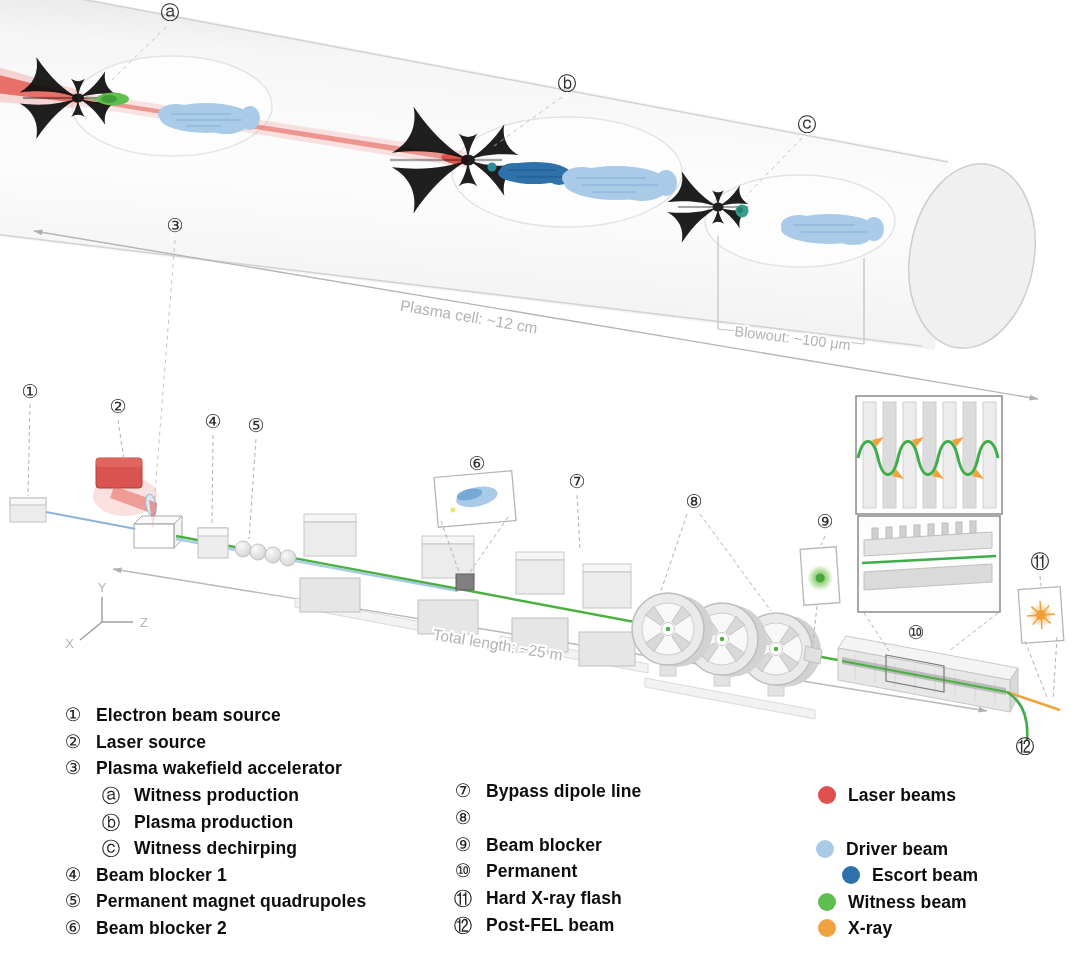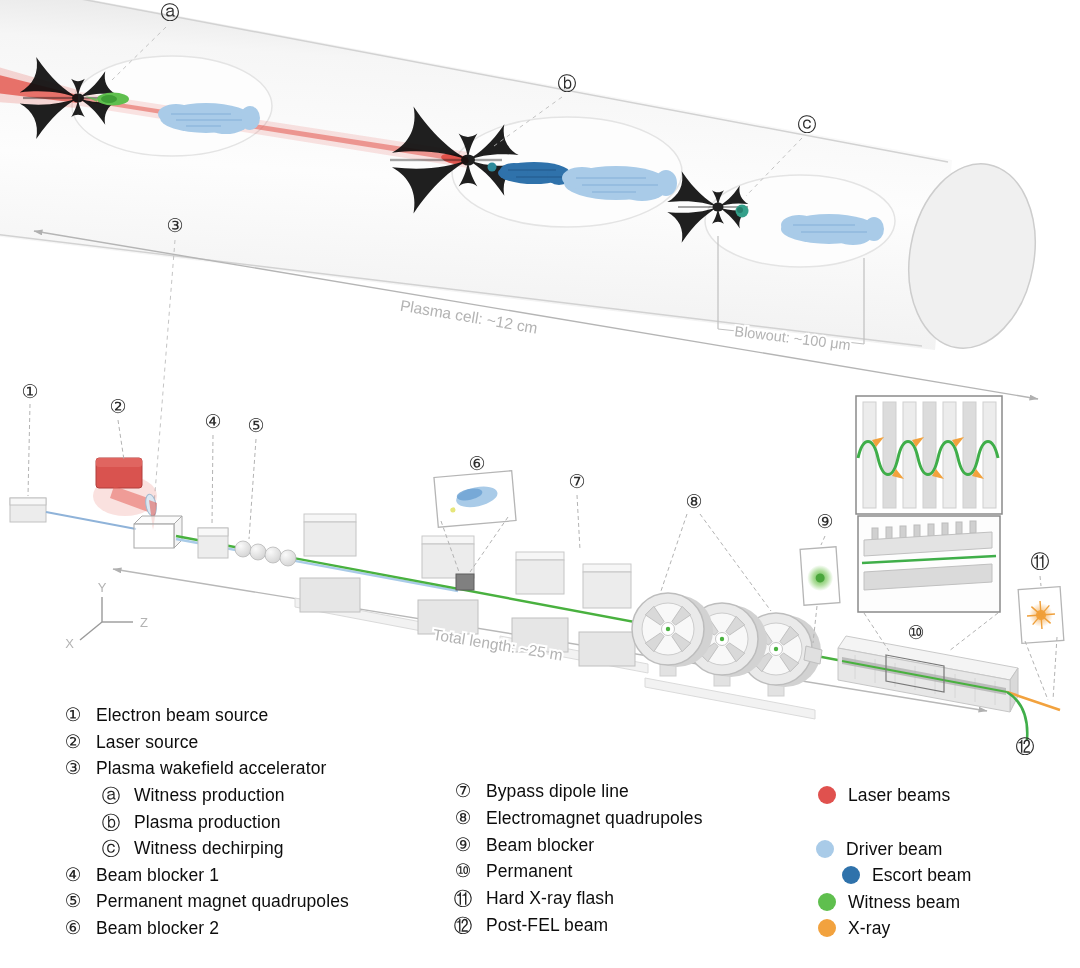--- a/index.html
+++ b/index.html
@@ -11,21 +11,21 @@
   .stage{position:absolute;left:0;top:0;width:1080px;height:968px;}
   .mk{
     position:absolute;width:26px;text-align:center;font-size:19px;
     color:#2b2b2b;line-height:24px;user-select:none;
   }
   .leg-row{
     position:absolute;display:flex;align-items:center;gap:12px;
     color:#0d0d0d;font-size:17.5px;white-space:nowrap;height:22px;
   }
   .leg-num{font-size:18.5px;color:#222;width:22px;text-align:center;}
-  .leg-label{letter-spacing:.1px;}
+  .leg-label{letter-spacing:.1px;font-weight:bold;}
   .beam-dot{width:18px;height:18px;border-radius:50%;display:inline-block;flex:0 0 18px;}
   .dim-label{fill:#b3b3b3;font-size:15.5px;paint-order:stroke;stroke:#ffffff;stroke-width:4px;}
   .dim-label-sm{fill:#b3b3b3;font-size:14.5px;paint-order:stroke;stroke:#ffffff;stroke-width:4px;}
   .axis-label{fill:#b3b3b3;font-size:13px;}
 </style>
 </head>
 <body>
 
 <svg class="stage" viewBox="0 0 1080 968">
   <defs>
@@ -467,21 +467,20 @@
   <span class="leg-num">⑥</span>
   <span class="leg-label">Beam blocker 2</span>
 </div>
 
 <div class="leg-row" style="left:452px;top:780px">
   <span class="leg-num">⑦</span>
   <span class="leg-label">Bypass dipole line</span>
 </div>
 <div class="leg-row" style="left:452px;top:807px">
   <span class="leg-num">⑧</span>
-  <span class="leg-label">Electromagnet quadrupoles</span>
 </div>
 <div class="leg-row" style="left:452px;top:834px">
   <span class="leg-num">⑨</span>
   <span class="leg-label">Beam blocker</span>
 </div>
 <div class="leg-row" style="left:452px;top:860px">
   <span class="leg-num">⑩</span>
   <span class="leg-label">Permanent</span>
 </div>
 <div class="leg-row" style="left:452px;top:887px">

